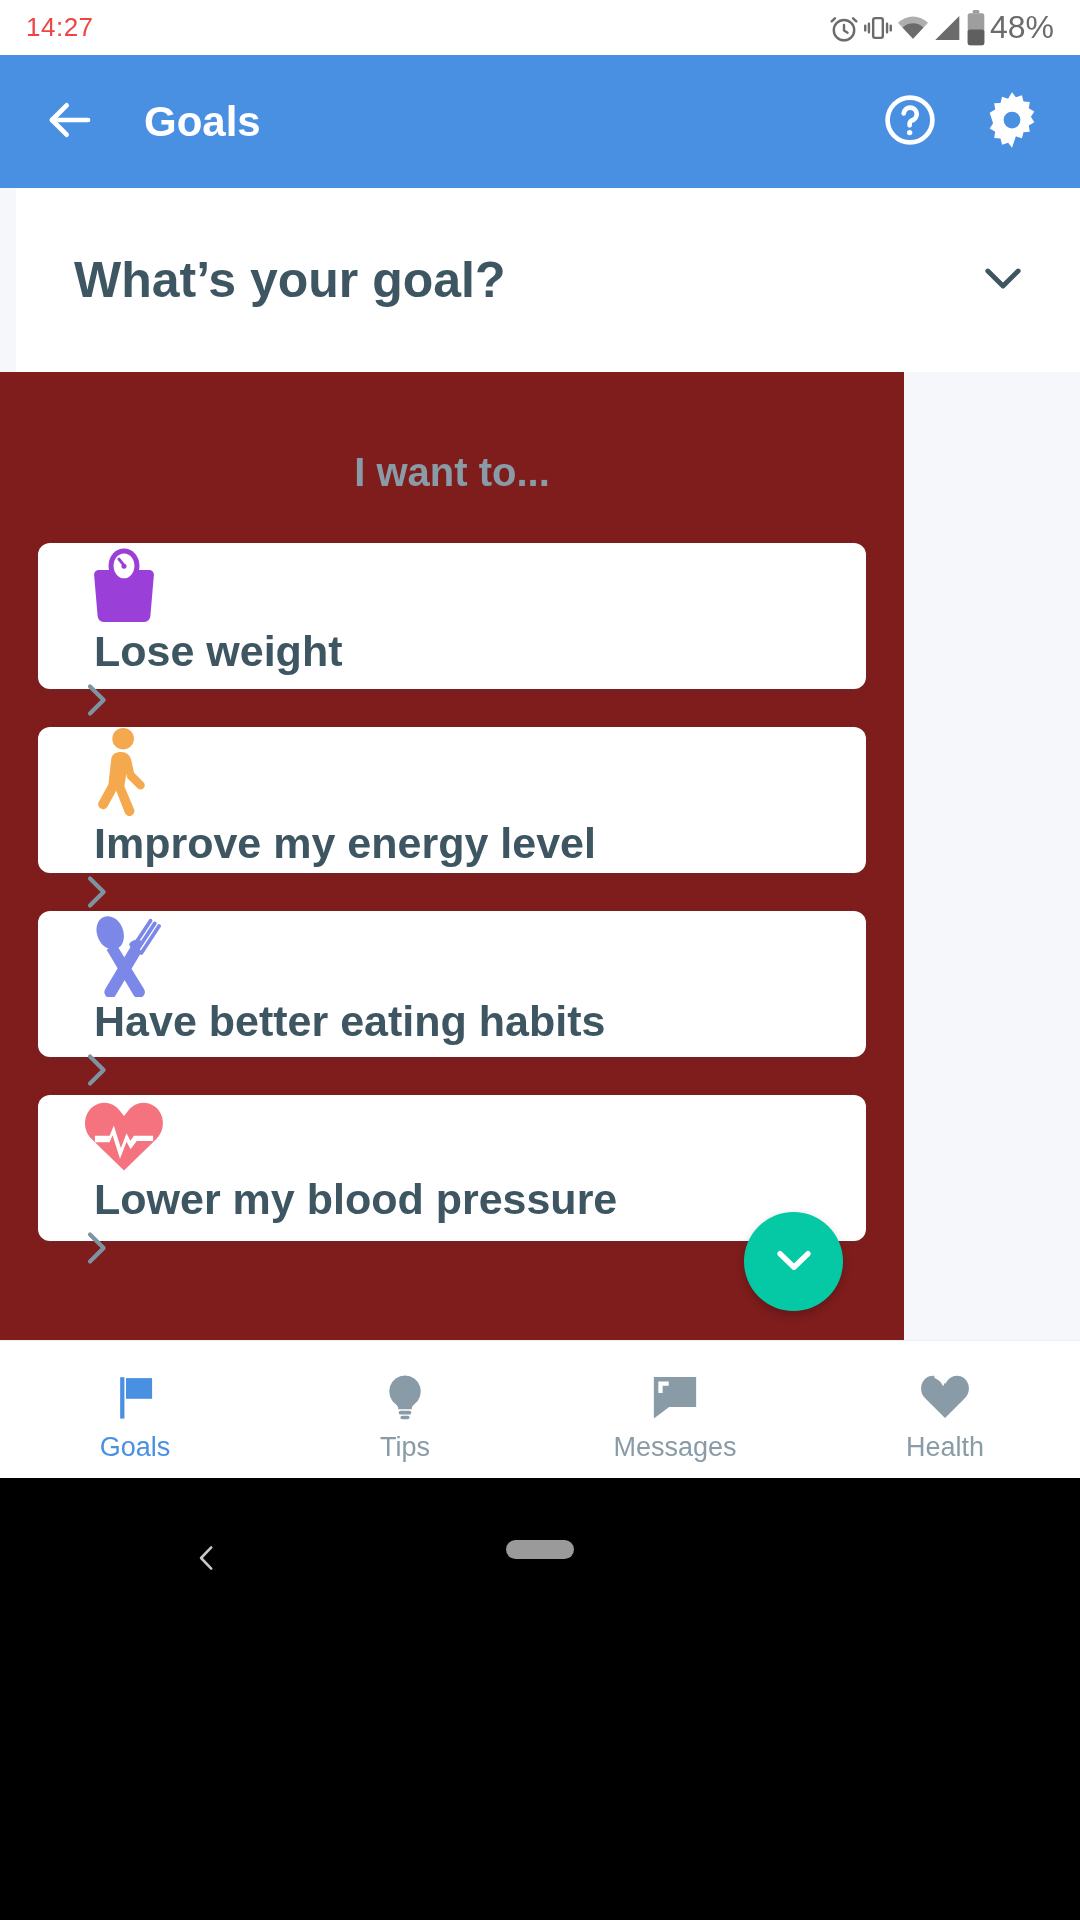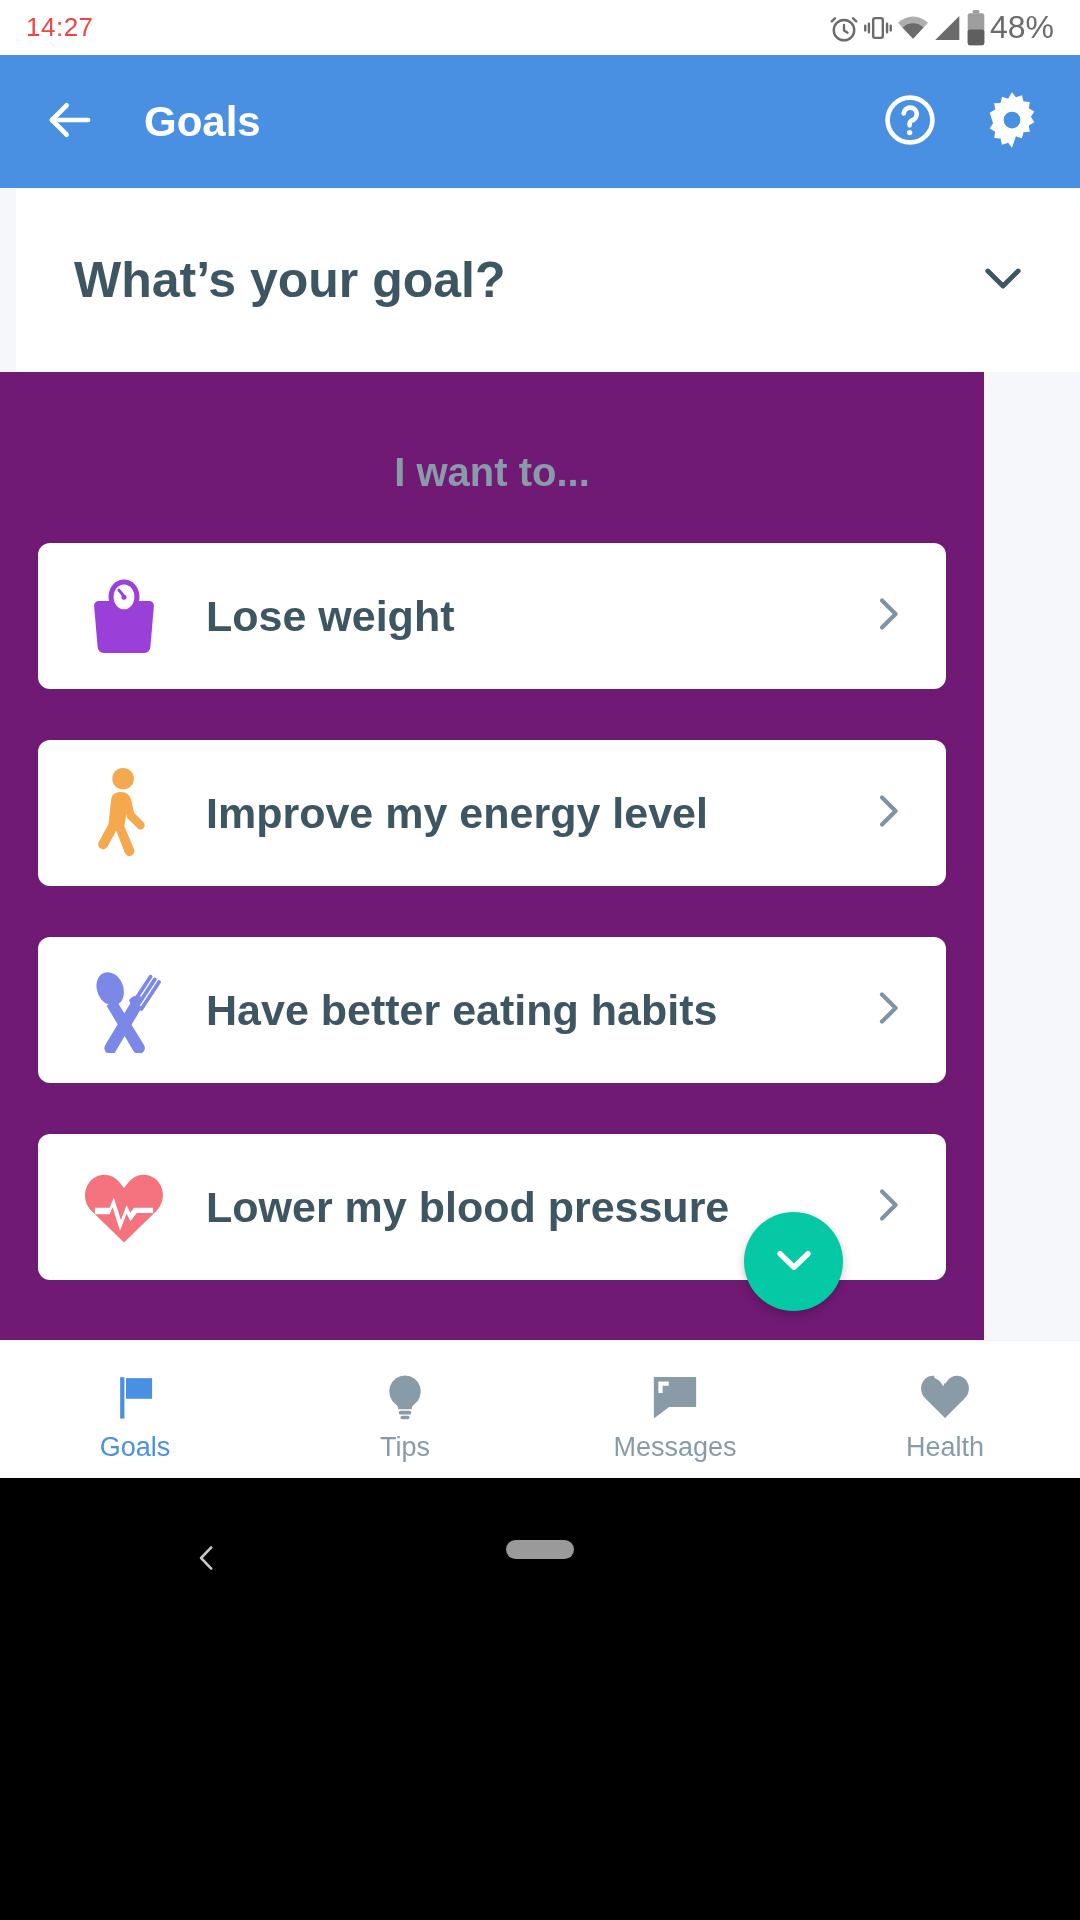--- a/index.html
+++ b/index.html
@@ -37,34 +37,34 @@
   .question-header {
     position:absolute; top:188px; left:16px; width:1080px; height:184px;
     background:#ffffff; display:flex; align-items:center;
     padding:0 58px; justify-content:space-between;
   }
   .question-title { font-size:50px; font-weight:bold; color:#3e5662; }
   .collapse-chev { width:70px; height:70px; display:flex; align-items:center; justify-content:center; }
 
   
   .body-area {
-    position:absolute; top:372px; left:0; width:984px; height:1000px;
-    background:#701a75;
+    position:absolute; top:372px; left:0; width:904px; height:1000px;
+    background:#7f1d1d;
   }
   .subtitle {
     text-align:center; font-size:40px; font-weight:bold;
     color:#8a9ba8; padding-top:78px;
   }
 
   .cards { margin-top:48px; }
   .goal-card {
-    position:relative; height:146px; margin:0 38px 51px 38px;
+    position:relative; height:146px; margin:0 38px 38px 38px;
     background:#ffffff; border-radius:12px;
     box-shadow:0 2px 5px rgba(60,70,90,0.13);
-    display:flex; align-items:center; padding:0 30px;
+    display:flex; align-items:flex-start; padding:0 30px;flex-direction:column;
   }
   .goal-icon {
     width:112px; min-width:112px; height:100px;
     display:flex; align-items:center; justify-content:center;
   }
   .goal-label {
     flex:1; font-size:43px; font-weight:bold; color:#3e5662;
     margin-left:26px; white-space:nowrap;
   }
   .goal-chev { width:56px; display:flex; align-items:center; justify-content:center; }

